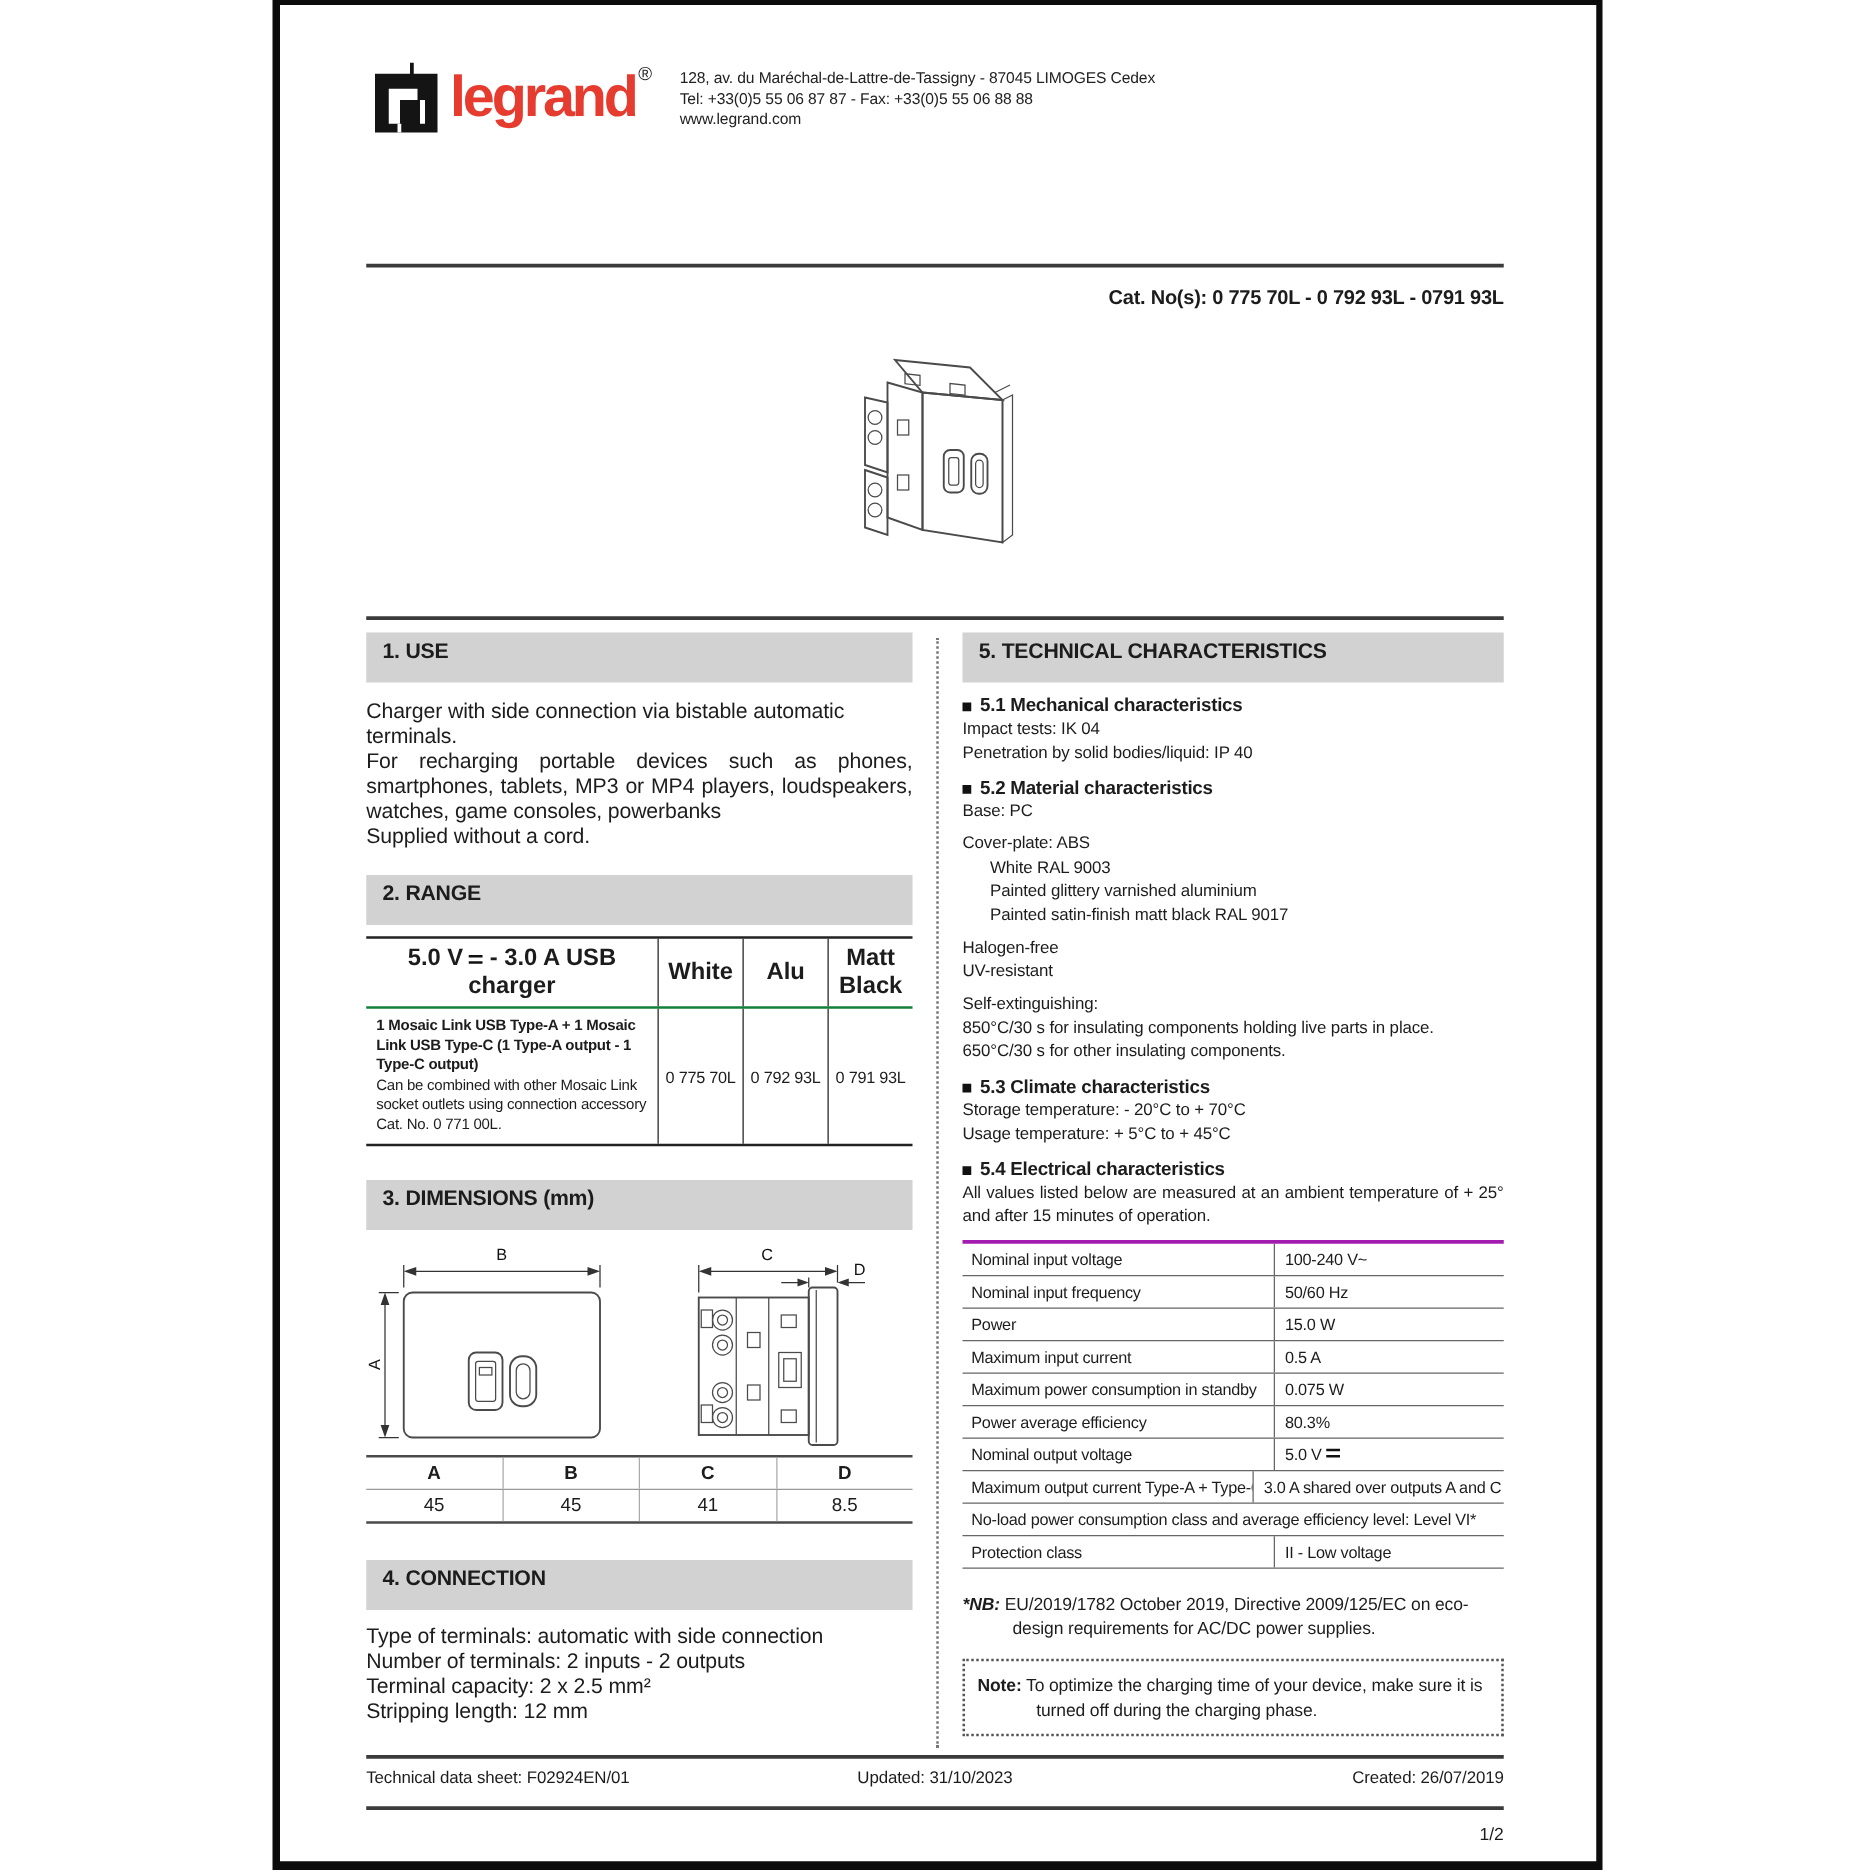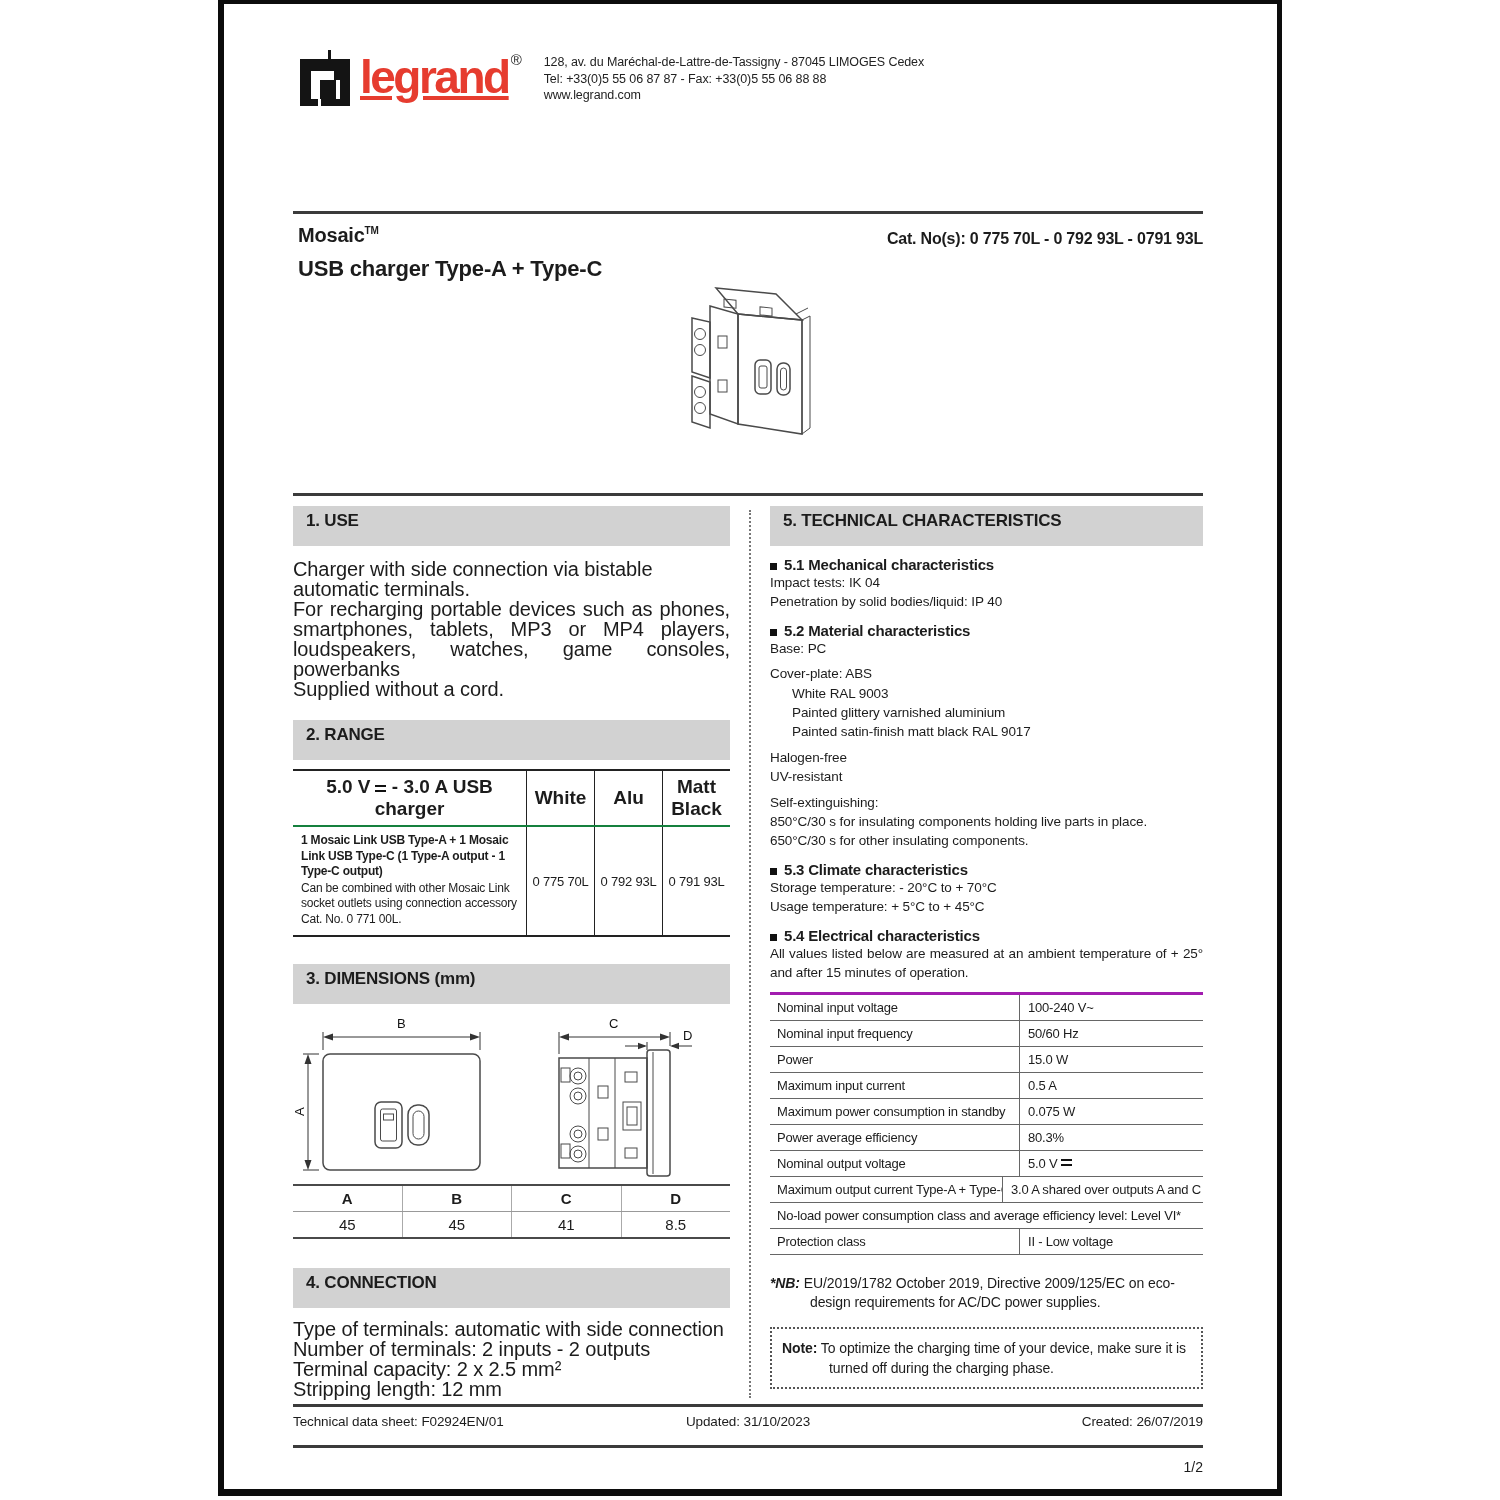--- a/index.html
+++ b/index.html
@@ -6,21 +6,21 @@
   body{font-family:"Liberation Sans", sans-serif;color:#1c1c1c;position:relative;}
 
   .page{position:absolute;left:218px;top:0;width:1064px;height:1496px;background:#fff;
         border-left:6px solid #0c0c0c;border-right:5px solid #0c0c0c;
         border-bottom:7px solid #0c0c0c;border-top:4px solid #0c0c0c;box-sizing:border-box;}
   .content{position:absolute;left:69px;top:0;width:910px;height:1490px;}
 
   
   .logo-row{position:absolute;top:46px;left:5px;display:flex;align-items:flex-start;}
   .logo{display:flex;align-items:flex-start;}
-  .logo-text{font-size:46px;font-weight:700;color:#e63c2f;letter-spacing:-2.5px;line-height:54px;margin-left:8px;text-decoration:underline;}
+  .logo-text{font-size:46px;font-weight:700;color:#e63c2f;letter-spacing:-2.5px;line-height:54px;margin-left:8px;}
   .logo-reg{font-size:15px;color:#1c1c1c;vertical-align:top;line-height:20px;margin-left:2px;}
   .address{margin-left:22px;font-size:12.5px;line-height:16.5px;color:#222;padding-top:4px;letter-spacing:-0.1px;}
 
   .rule{position:absolute;left:0;width:910px;height:3px;background:#3b3b3b;}
   .rule-1{top:207px;}
   .rule-2{top:489px;}
 
   .title-block{position:absolute;top:220px;left:5px;}
   .family{font-size:20px;font-weight:700;letter-spacing:-0.2px;}
   .family sup{font-size:10px;font-weight:700;}
@@ -29,21 +29,21 @@
 
   .product-svg{position:absolute;top:272px;left:383px;}
 
   
   .col-left{position:absolute;top:502px;left:0;width:437px;}
   .col-right{position:absolute;top:502px;left:477px;width:433px;}
   .v-divider{position:absolute;top:506px;left:456px;height:888px;width:0;border-left:2px dotted #777;}
 
   .bar{background:#d2d2d2;height:40px;line-height:30px;font-size:17px;font-weight:700;padding-left:13px;letter-spacing:-0.2px;}
 
-  .body-text{font-size:20px;line-height:20px;letter-spacing:-0.1px;}
+  .body-text{font-size:17px;line-height:20px;letter-spacing:-0.1px;}
   .just{text-align:justify;}
 
   .use-para{margin-top:13px;}
   .range-bar{margin-top:21px;}
   .dim-bar{margin-top:27px;}
   .conn-bar{margin-top:29px;}
   .conn-lines{margin-top:11px;}
 
   
   .rtable{margin-top:9px;border-top:2px solid #222;border-bottom:2px solid #222;}
@@ -123,24 +123,20 @@
     </div>
     <div class="address">
       <div>128, av. du Maréchal-de-Lattre-de-Tassigny - 87045 LIMOGES Cedex</div>
       <div>Tel: +33(0)5 55 06 87 87 - Fax: +33(0)5 55 06 88 88</div>
       <div>www.legrand.com</div>
     </div>
   </div>
 
   <div class="rule rule-1"></div>
 
-  <div class="title-block">
-    <div class="family"><span>Mosaic</span><sup>TM</sup></div>
-    <div class="prod-title">USB charger Type-A + Type-C</div>
-  </div>
   <div class="catno">Cat. No(s): 0 775 70L - 0 792 93L - 0791 93L</div>
 
   <svg class="product-svg" width="150" height="190" viewBox="0 0 150 190">
     <polygon class="ln" points="40,12 100,18 126,44 62,38" fill="#ffffff"></polygon>
     <polygon class="ln" points="62,38 126,44 126,158 62,148" fill="#f7f7f7"></polygon>
     <polygon class="ln" points="34,30 62,38 62,148 34,138" fill="#efefef"></polygon>
     <rect class="ln-t" x="48" y="18" width="12" height="8" transform="skewY(6)"></rect>
     <rect class="ln-t" x="84" y="22" width="12" height="8" transform="skewY(6)"></rect>
     <line class="ln-t" x1="120" y1="38" x2="132" y2="32"></line>
     <polygon class="ln-t" points="126,44 134,40 134,152 126,158" fill="#fbfbfb"></polygon>

